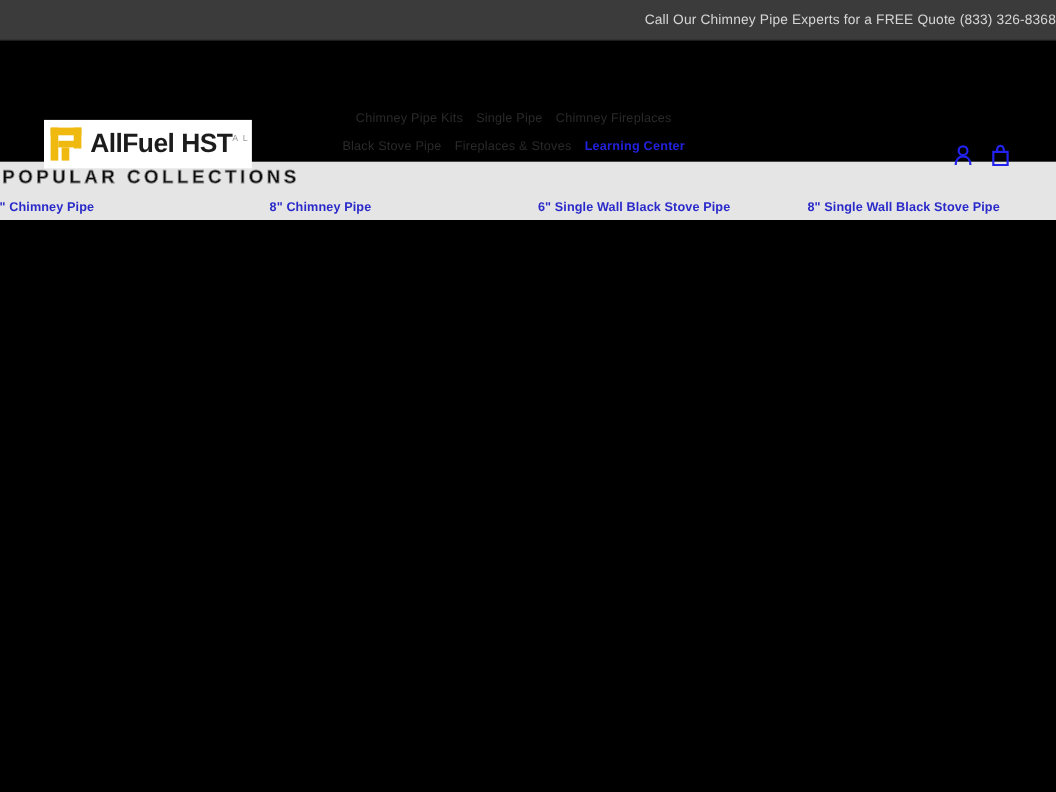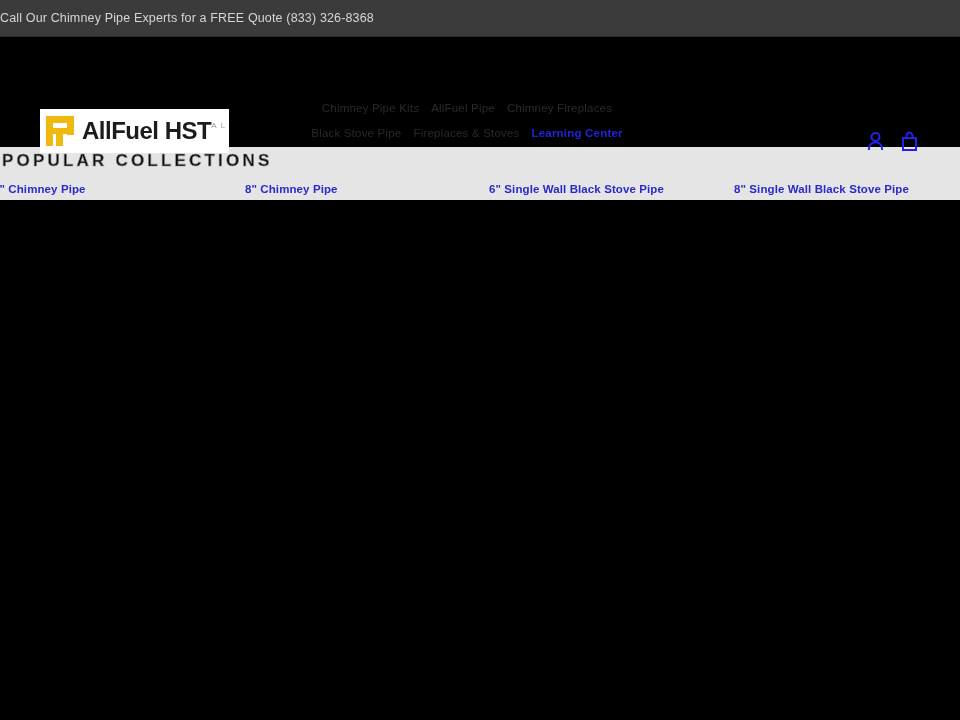--- a/index.html
+++ b/index.html
@@ -7,21 +7,21 @@
     width:960px; height:720px;
     background:#000000;
     font-family:"Liberation Sans", sans-serif;
     overflow:hidden;
   }
 
   
   .topbar{
     width:960px; height:37px;
     background:#3b3b3b;
-    display:flex; align-items:center; justify-content:flex-start;
+    display:flex; align-items:center; justify-content:flex-end;
     border-bottom:1px solid #2a2a2a;
   }
   .topbar-text{
     color:#d6d6d6;
     font-size:12.5px;
     letter-spacing:.15px;
     white-space:nowrap;
   }
 
   
@@ -163,21 +163,21 @@
     <span class="logo-words">
       <span class="logo-main">AllFuel HST</span>
       <span class="logo-sub">ALLFUEL HST</span>
     </span>
   </a>
 
   <nav class="nav">
 
     <div class="nav-row">
       <a class="nav-item">Chimney Pipe Kits</a>
-      <a class="nav-item">AllFuel Pipe</a>
+      <a class="nav-item">Single Pipe</a>
       <a class="nav-item">Chimney Fireplaces</a>
     </div>
 
     <div class="nav-row">
       <a class="nav-item">Black Stove Pipe</a>
       <a class="nav-item">Fireplaces &amp; Stoves</a>
       <a class="nav-item visited">Learning Center</a>
     </div>
 
 

